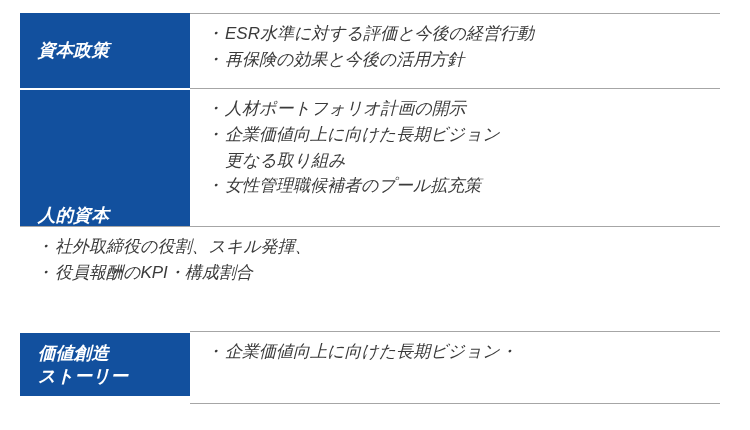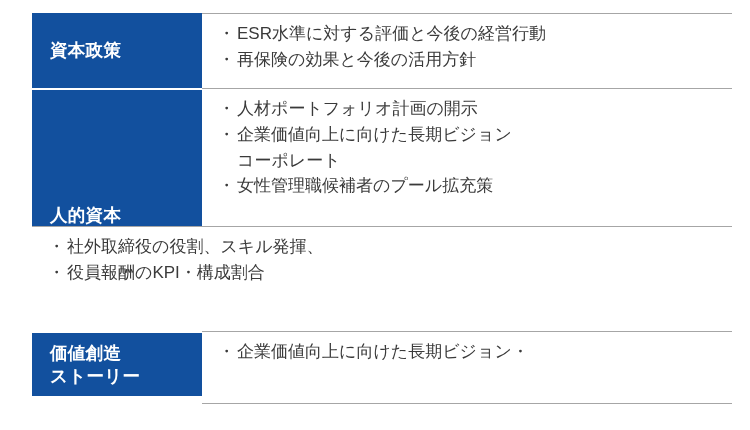--- a/index.html
+++ b/index.html
@@ -9,23 +9,24 @@
   body {
     width: 750px;
     height: 430px;
     background: #ffffff;
     font-family: "Liberation Sans", "DejaVu Sans", sans-serif;
     overflow: hidden;
   }
 
   #table-wrap {
     position: absolute;
-    left: 32px;
+    left: 20px;
     top: 13px;
     width: 700px;
+    font-style: italic;
   }
 
   .row {
     display: flex;
     align-items: stretch;
     position: relative;
   }
 
   
   .row .content-col {
@@ -134,21 +135,21 @@
         <li>
           <span class="bullet-mark">・</span>
           <span class="bullet-text">人材ポートフォリオ計画の開示</span>
         </li>
         <li>
           <span class="bullet-mark">・</span>
           <span class="bullet-text">企業価値向上に向けた長期ビジョン</span>
         </li>
         <li>
           <span class="bullet-mark blank"></span>
-          <span class="bullet-text">コーポレート</span>
+          <span class="bullet-text">更なる取り組み</span>
         </li>
         <li>
           <span class="bullet-mark">・</span>
           <span class="bullet-text">女性管理職候補者のプール拡充策</span>
         </li>
       </ul>
     </div>
   </div>
 
   <div class="row row-governance">

